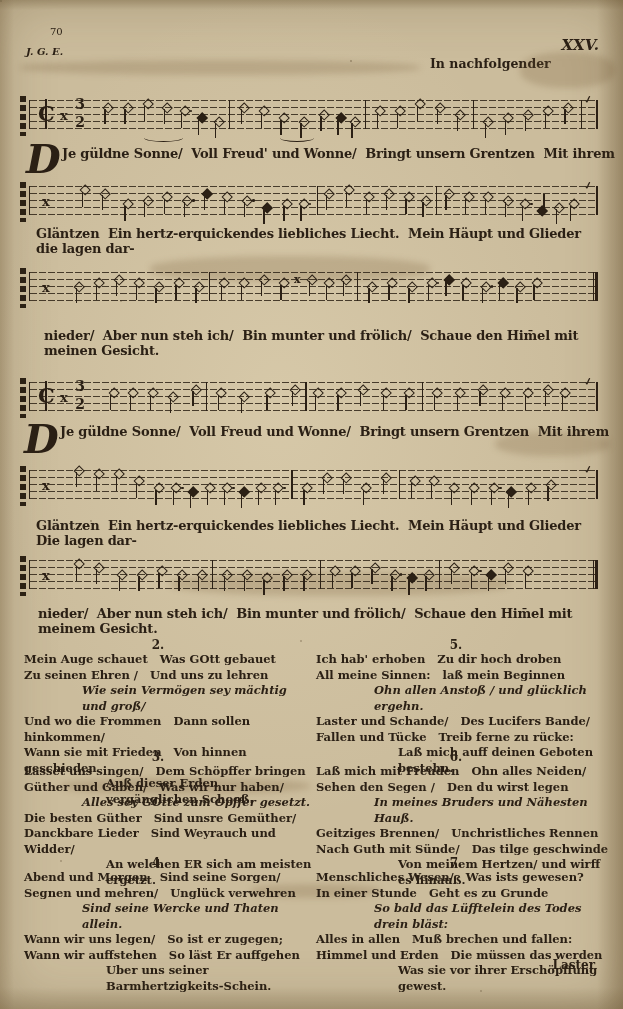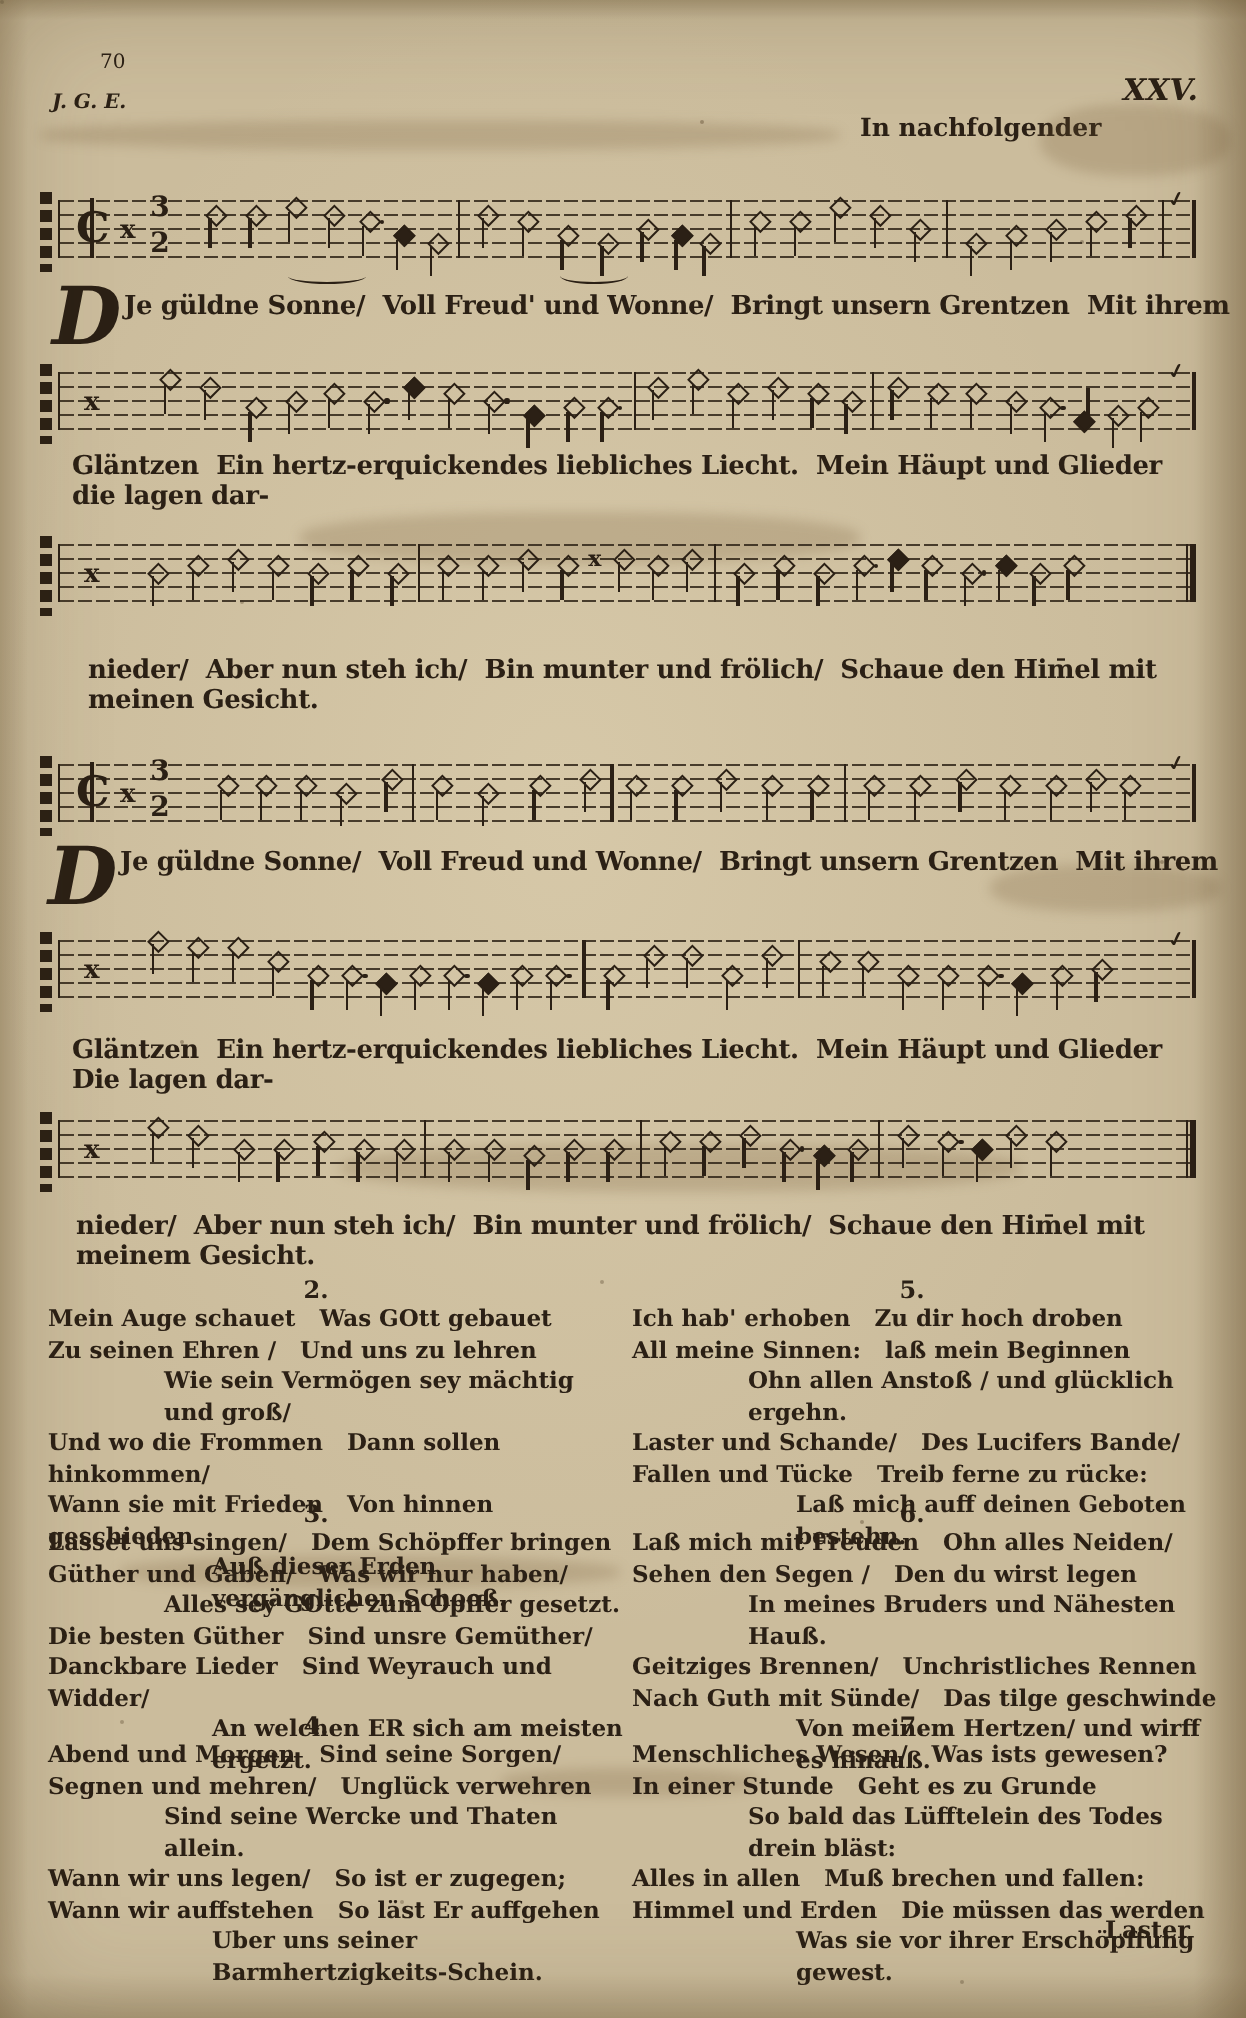--- a/index.html
+++ b/index.html
@@ -58,21 +58,21 @@
     letter-spacing:-0.2px;white-space:pre-wrap;z-index:2;}
   .dropcap{position:absolute;font-size:40px;line-height:38px;font-weight:bold;
     font-style:italic;z-index:2;}
   
   .col{position:absolute;top:636px;height:350px;z-index:2;}
   .col-left{left:24px;width:288px;}
   .col-right{left:316px;width:300px;}
   .snum{position:absolute;left:0;right:20px;text-align:center;font-size:12px;font-weight:bold;}
   .stanza{position:absolute;left:0;right:0;font-size:11.5px;font-weight:bold;
     line-height:15.5px;white-space:pre-wrap;}
-  .stanza .ln3{padding-left:58px;}
+  .stanza .ln3{padding-left:58px;font-style:italic;}
   .stanza .ln6{padding-left:82px;}
   .catchword{position:absolute;right:28px;top:958px;font-size:12px;font-weight:bold;z-index:2;}
 </style>
 </head>
 <body>
 
 <div class="page">
   <div class="speckles"></div>
 
   <div class="smudge" style="left:20px;top:60px;width:400px;height:15px;"></div>

